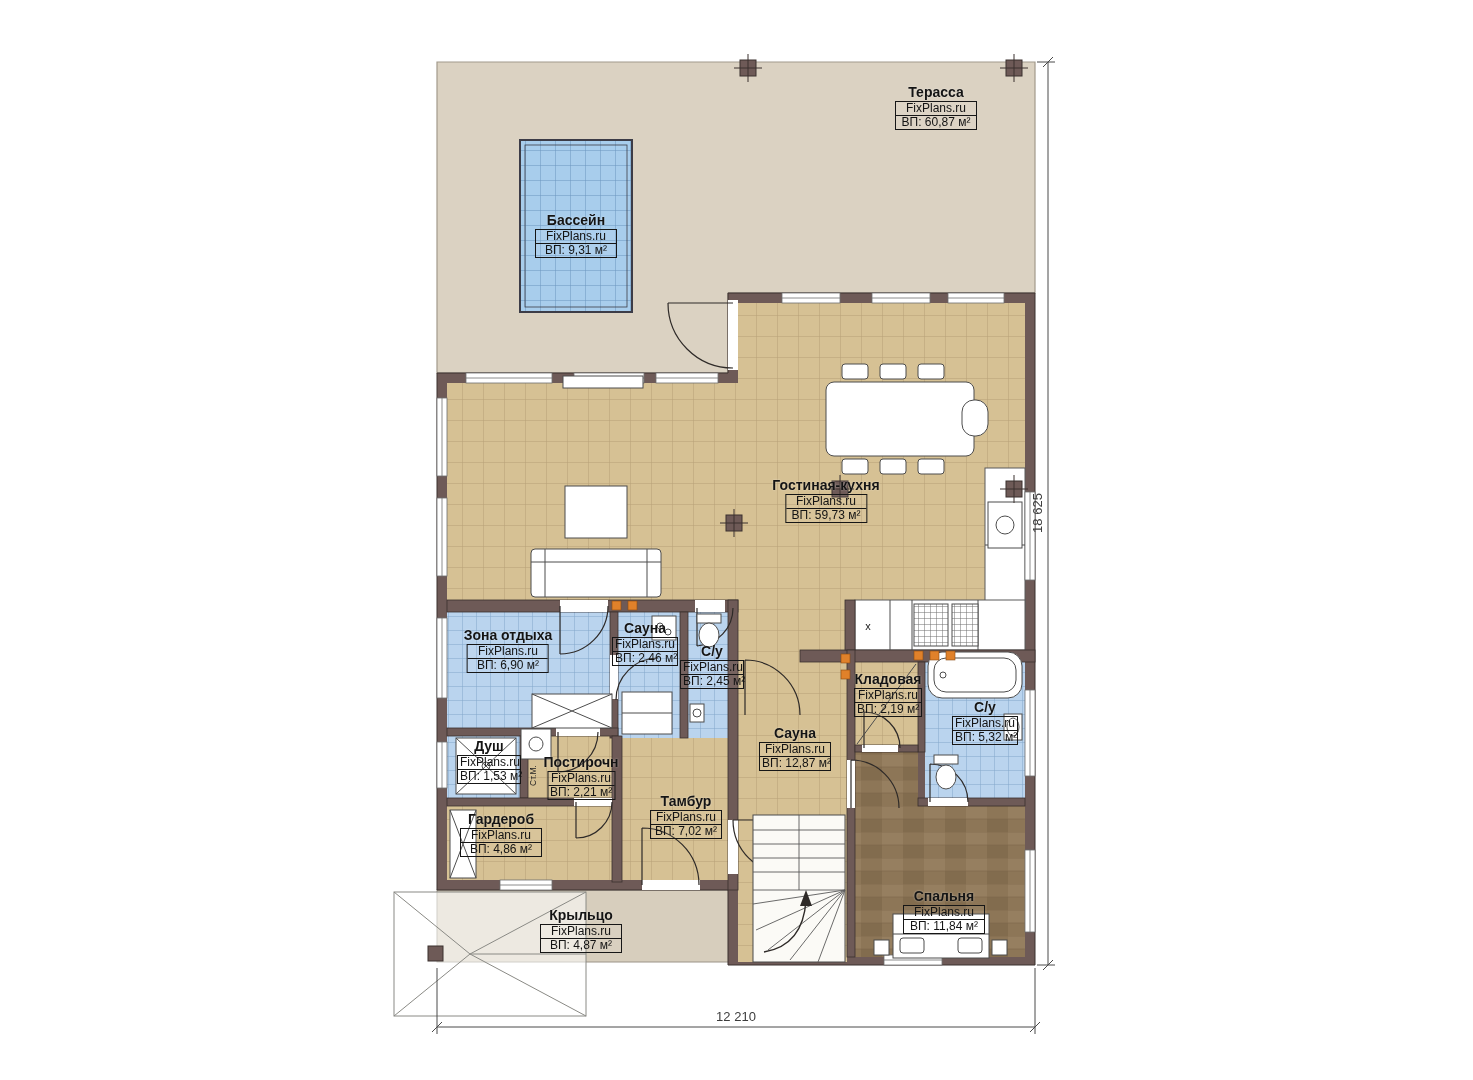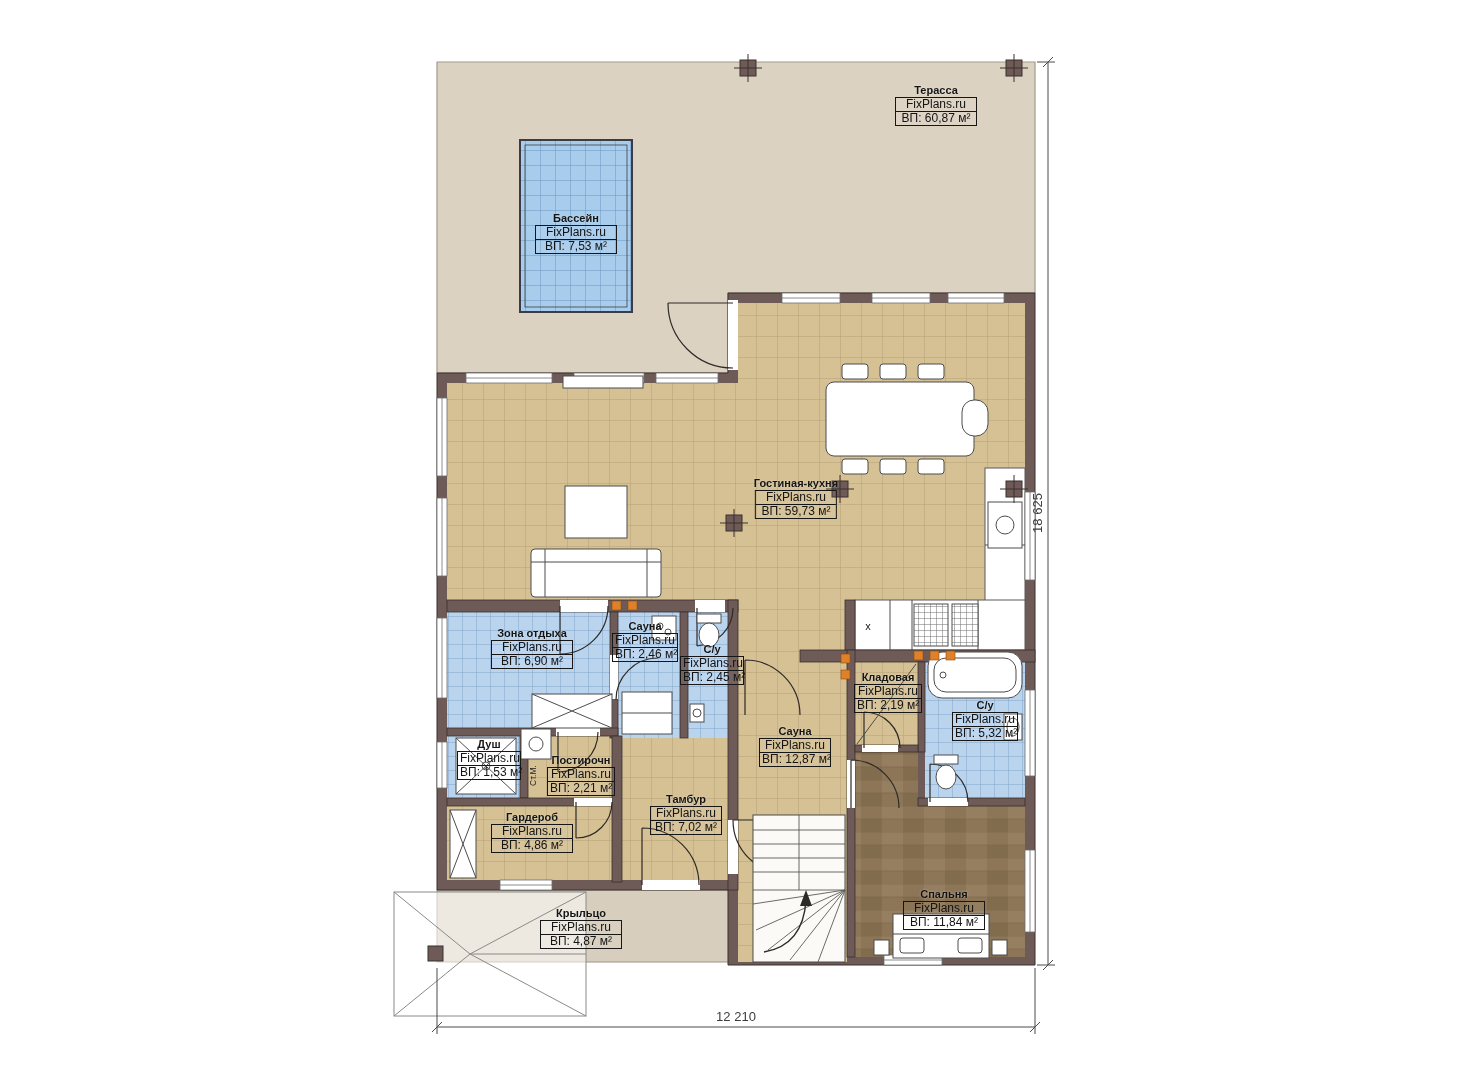--- a/index.html
+++ b/index.html
@@ -1,19 +1,19 @@
 <!DOCTYPE html>
 <html><head>
 <meta charset="utf-8">
 <style>
   html,body{margin:0;padding:0;background:#ffffff;}
   body{width:1473px;height:1080px;position:relative;font-family:"Liberation Sans",sans-serif;}
   #plan-svg{position:absolute;left:0;top:0;}
   .room-label{position:absolute;transform:translateX(-50%);text-align:center;color:#141414;z-index:6;}
-  .rl-name{font-size:11px;font-weight:bold;white-space:nowrap;margin-bottom:1px;text-shadow:0 0 2px rgba(255,255,255,.5);}
+  .rl-name{font-size:14px;font-weight:bold;white-space:nowrap;margin-bottom:1px;text-shadow:0 0 2px rgba(255,255,255,.5);}
   .rl-box{border:1.6px solid #161616;width:80px;margin:0 auto;background:rgba(255,255,255,0.06);}
   .rl-row{font-size:12px;line-height:13px;white-space:nowrap;padding:0 2px;}
   .rl-brand{border-bottom:1.6px solid #161616;}
   svg text{font-family:"Liberation Sans",sans-serif;}
 </style>
 </head>
 <body>
 
 <svg id="plan-svg" width="1473" height="1080" viewBox="0 0 1473 1080">
   <defs>
@@ -293,31 +293,31 @@
   <div class="rl-name">Терасса</div>
   <div class="rl-box">
       <div class="rl-row rl-brand">FixPlans.ru</div>
       <div class="rl-row">ВП: 60,87 м²</div>
     </div>
 </div>
 <div class="room-label" style="left:576px;top:212px;">
   <div class="rl-name">Бассейн</div>
   <div class="rl-box">
       <div class="rl-row rl-brand">FixPlans.ru</div>
-      <div class="rl-row">ВП: 7,53 м²</div>
-    </div>
-</div>
-<div class="room-label" style="left:786px;top:477px;padding-left:20px;">
+      <div class="rl-row">ВП: 9,31 м²</div>
+    </div>
+</div>
+<div class="room-label" style="left:816px;top:477px;padding-left:20px;">
   <div class="rl-name">Гостиная-кухня</div>
   <div class="rl-box">
       <div class="rl-row rl-brand">FixPlans.ru</div>
       <div class="rl-row">ВП: 59,73 м²</div>
     </div>
 </div>
-<div class="room-label" style="left:528px;top:627px;padding-left:8px;">
+<div class="room-label" style="left:504px;top:627px;padding-left:8px;">
   <div class="rl-name">Зона отдыха</div>
   <div class="rl-box">
       <div class="rl-row rl-brand">FixPlans.ru</div>
       <div class="rl-row">ВП: 6,90 м²</div>
     </div>
 </div>
 <div class="room-label" style="left:645px;top:620px;">
   <div class="rl-name">Сауна</div>
   <div class="rl-box" style="width:64px;">
       <div class="rl-row rl-brand">FixPlans.ru</div>
@@ -338,21 +338,21 @@
       <div class="rl-row">ВП: 1,53 м²</div>
     </div>
 </div>
 <div class="room-label" style="left:581px;top:742px;margin-top:12px;">
   <div class="rl-name">Постирочн</div>
   <div class="rl-box" style="width:66px;">
       <div class="rl-row rl-brand">FixPlans.ru</div>
       <div class="rl-row">ВП: 2,21 м²</div>
     </div>
 </div>
-<div class="room-label" style="left:532px;top:811px;">
+<div class="room-label" style="left:501px;top:811px;">
   <div class="rl-name">Гардероб</div>
   <div class="rl-box">
       <div class="rl-row rl-brand">FixPlans.ru</div>
       <div class="rl-row">ВП: 4,86 м²</div>
     </div>
 </div>
 <div class="room-label" style="left:686px;top:793px;">
   <div class="rl-name">Тамбур</div>
   <div class="rl-box" style="width:70px;">
       <div class="rl-row rl-brand">FixPlans.ru</div>

